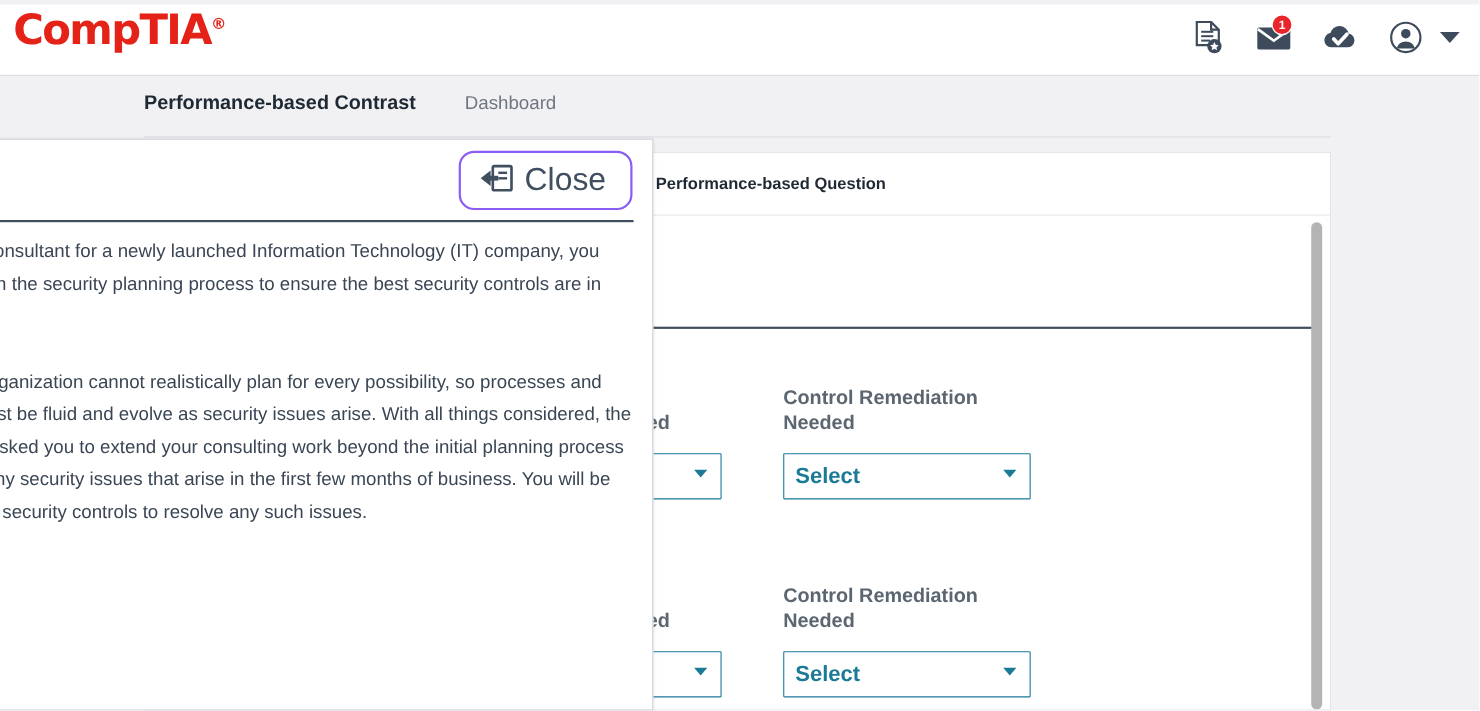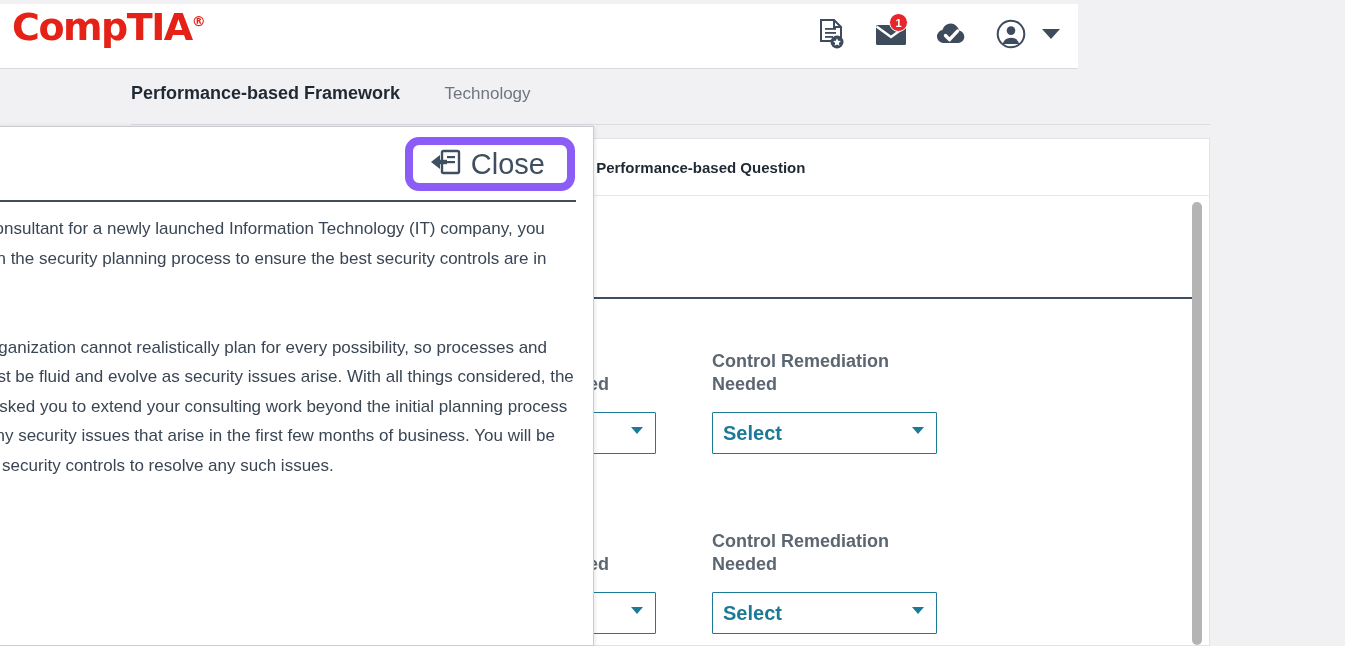--- a/index.html
+++ b/index.html
@@ -7,21 +7,21 @@
     width: 1345px; height: 646px;
     overflow: hidden;
     background: #ffffff;
     font-family: "Liberation Sans", sans-serif;
   }
 
   
   #app { position: relative; width: 1345px; height: 646px; background: #f1f1f4; }
 
   #topbar {
-    position: absolute; left: 0; top: 0; width: 1078px; height: 69px;
+    position: absolute; left: 0; top: 0; width: 1345px; height: 69px;
     background: #ffffff; border-bottom: 1px solid #d9d9e0;
   }
   #topbar:before{
     content:""; position:absolute; left:0; top:0; width:100%; height:4px;
     background:#f1f1f4;
   }
   #logo {
     position: absolute; left: 12px; top: 8px;
     font-family: "DejaVu Sans", sans-serif;
     font-size: 38px; font-weight: 700; letter-spacing: -1.5px;
@@ -104,21 +104,21 @@
   #ov-inner { position: absolute; left: -134px; top: 0; width: 728px; padding: 14px 18px 0 18px; }
   #ov-title { font-size: 27px; font-weight: 700; color: #3f4f5f; }
   #ov-rule  { height: 2px; background: #3f4f5f; margin-top: 28px; }
   .ov-p { font-size: 17px; line-height: 1.74; color: #3a4654; margin-top: 12px; }
   .ov-p.second { margin-top: 30px; }
 
   #closebtn {
     position: absolute; right: 18px; top: 10px;
     display: flex; align-items: center; gap: 10px;
     height: 54px; padding: 0 22px 0 16px;
-    border: 8px solid #8b5cf6; border-radius: 14px; background: #fff;
+    border: 2px solid #8b5cf6; border-radius: 14px; background: #fff;
     cursor: pointer;
   }
   #closebtn .lbl { font-size: 29px; color: #3f4f5f; line-height: 1; }
 </style>
 </head>
 <body>
 
 <div id="app">
 
   <div id="topbar">
@@ -163,22 +163,22 @@
         </svg>
       </div>
 
       <div id="caret"></div>
     </div>
   </div>
 
   <div id="content">
 
     <div id="tabs">
-      <span class="tab active">Performance-based Framework</span>
-      <span class="tab">Technology</span>
+      <span class="tab active">Performance-based Contrast</span>
+      <span class="tab">Dashboard</span>
       <div id="tabrule"></div>
     </div>
 
     <div id="card">
       <div id="cardheader">Compare and Contrast Security Control and Framework Types Performance-based Question</div>
 
       <div id="cardbody">
 
         <div id="base">
           <div class="sec-title">Instructions</div>

